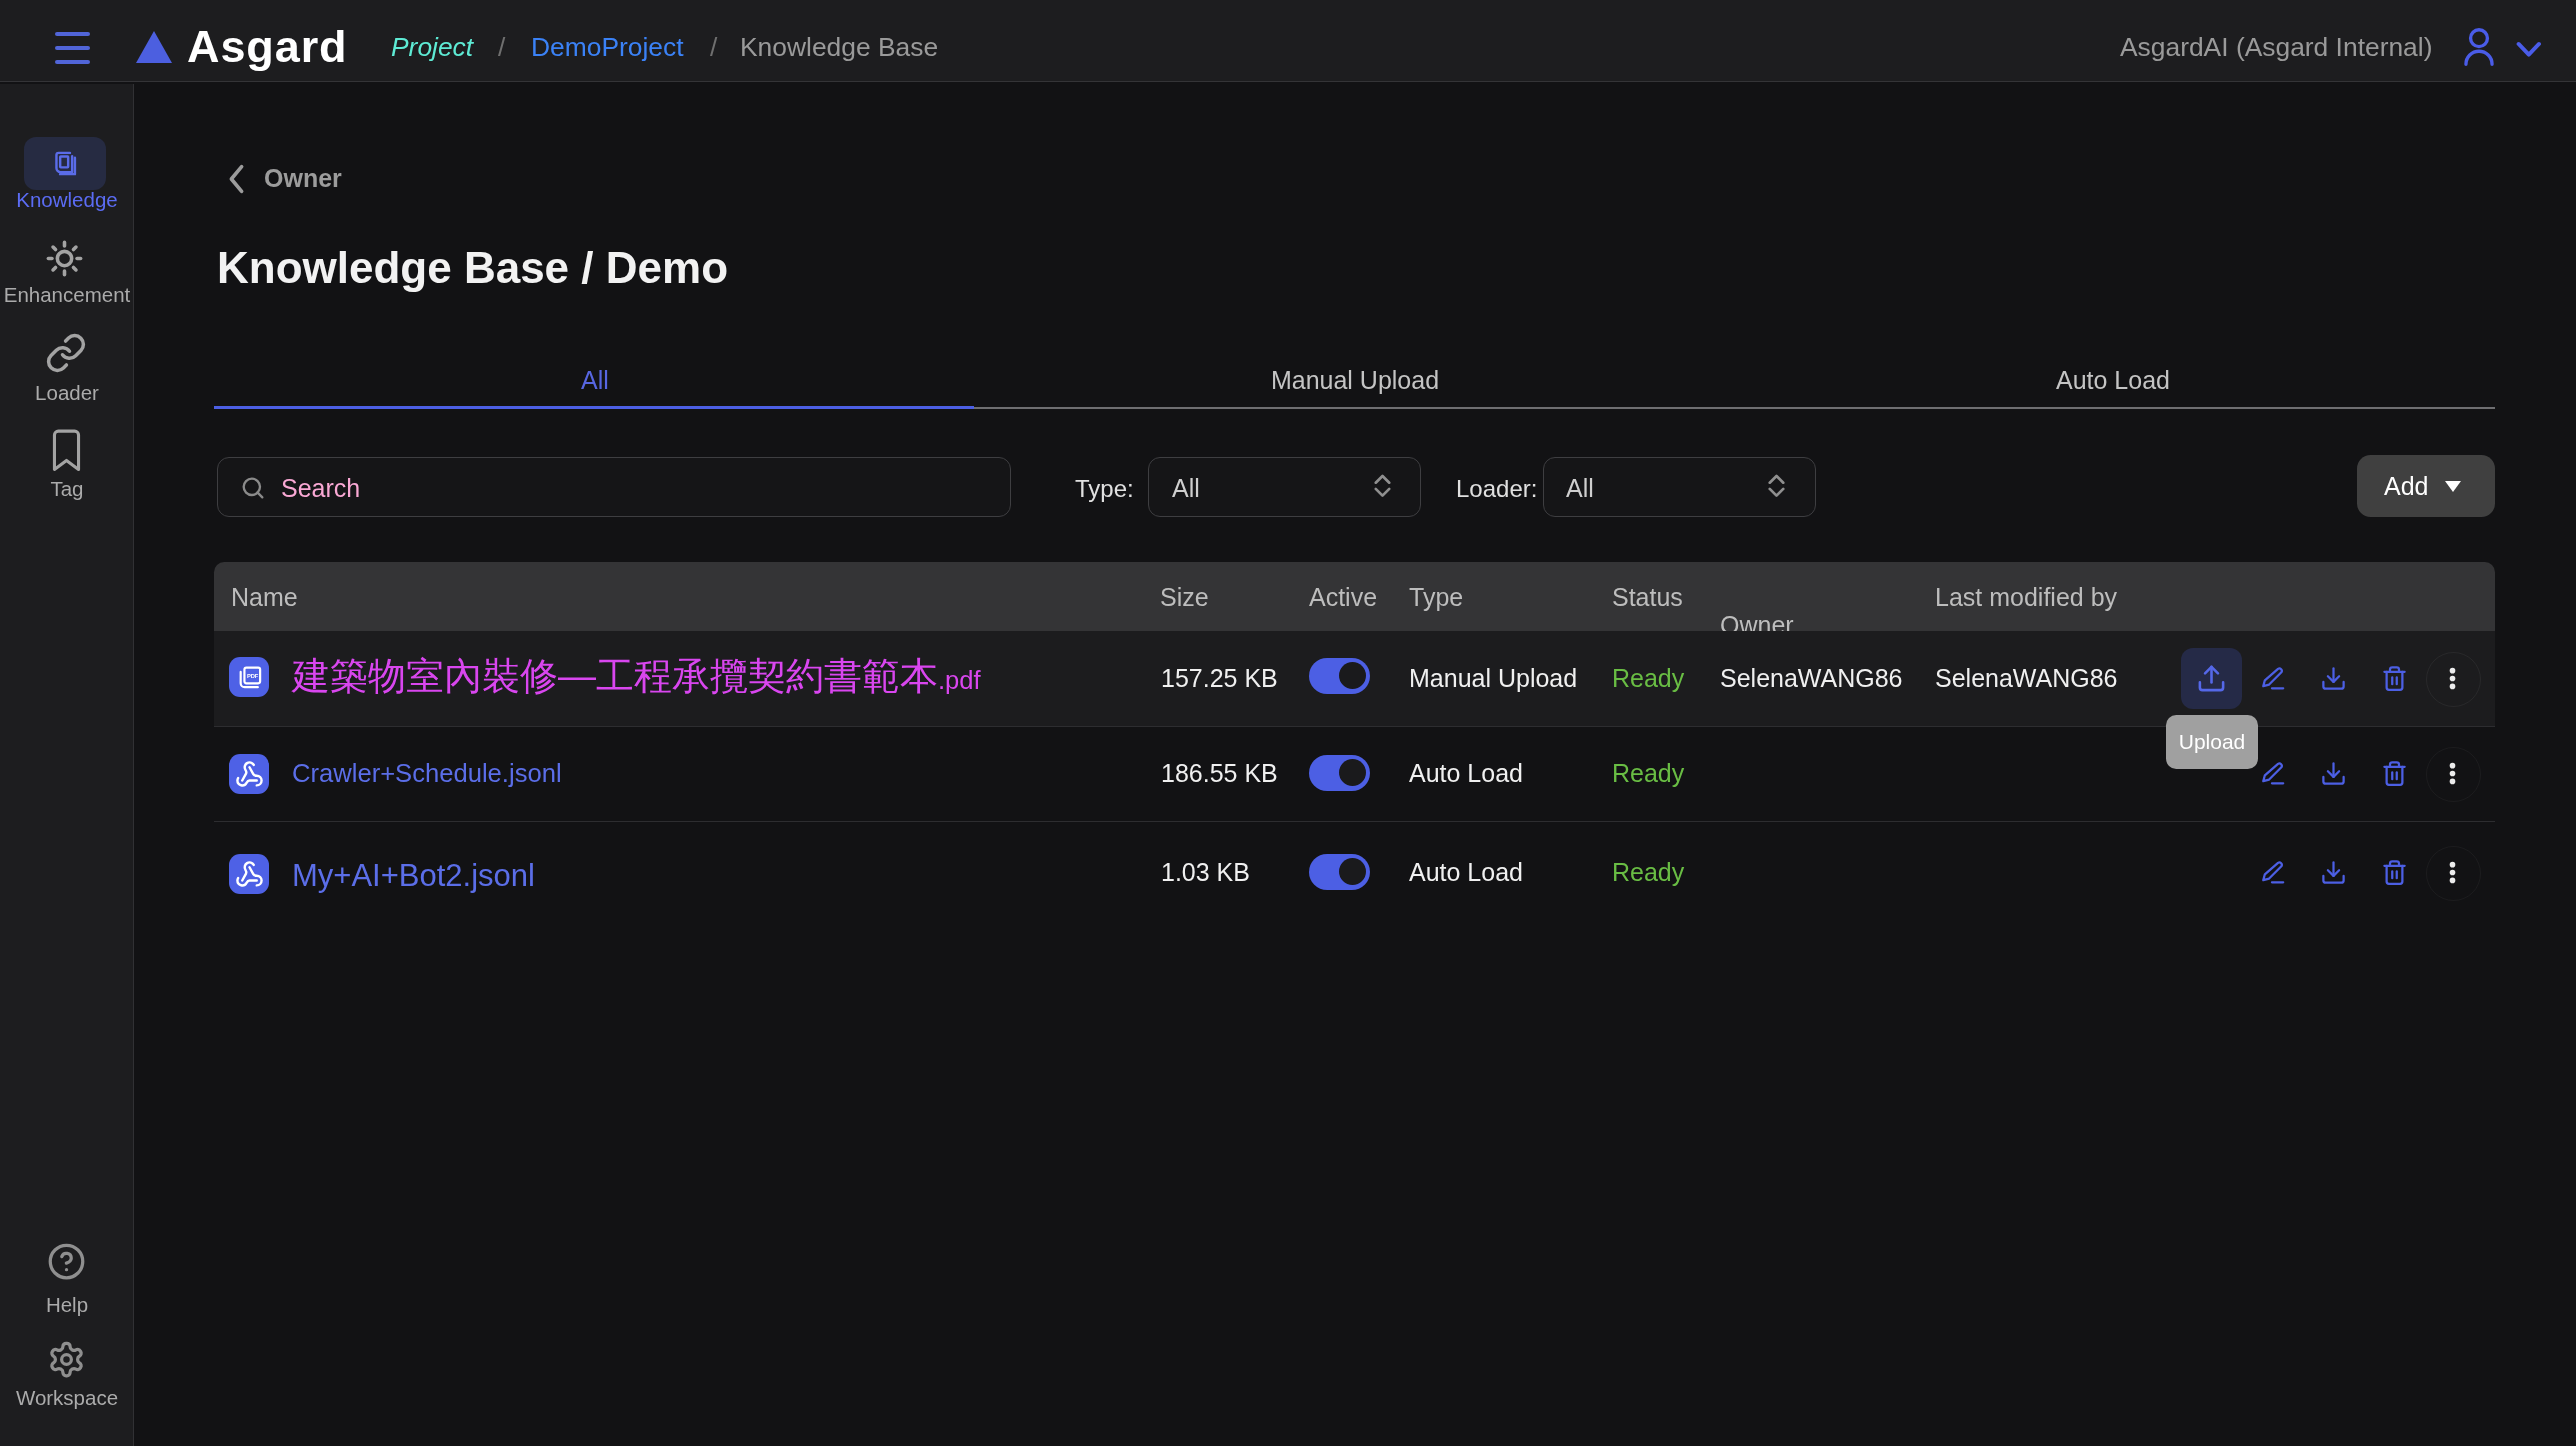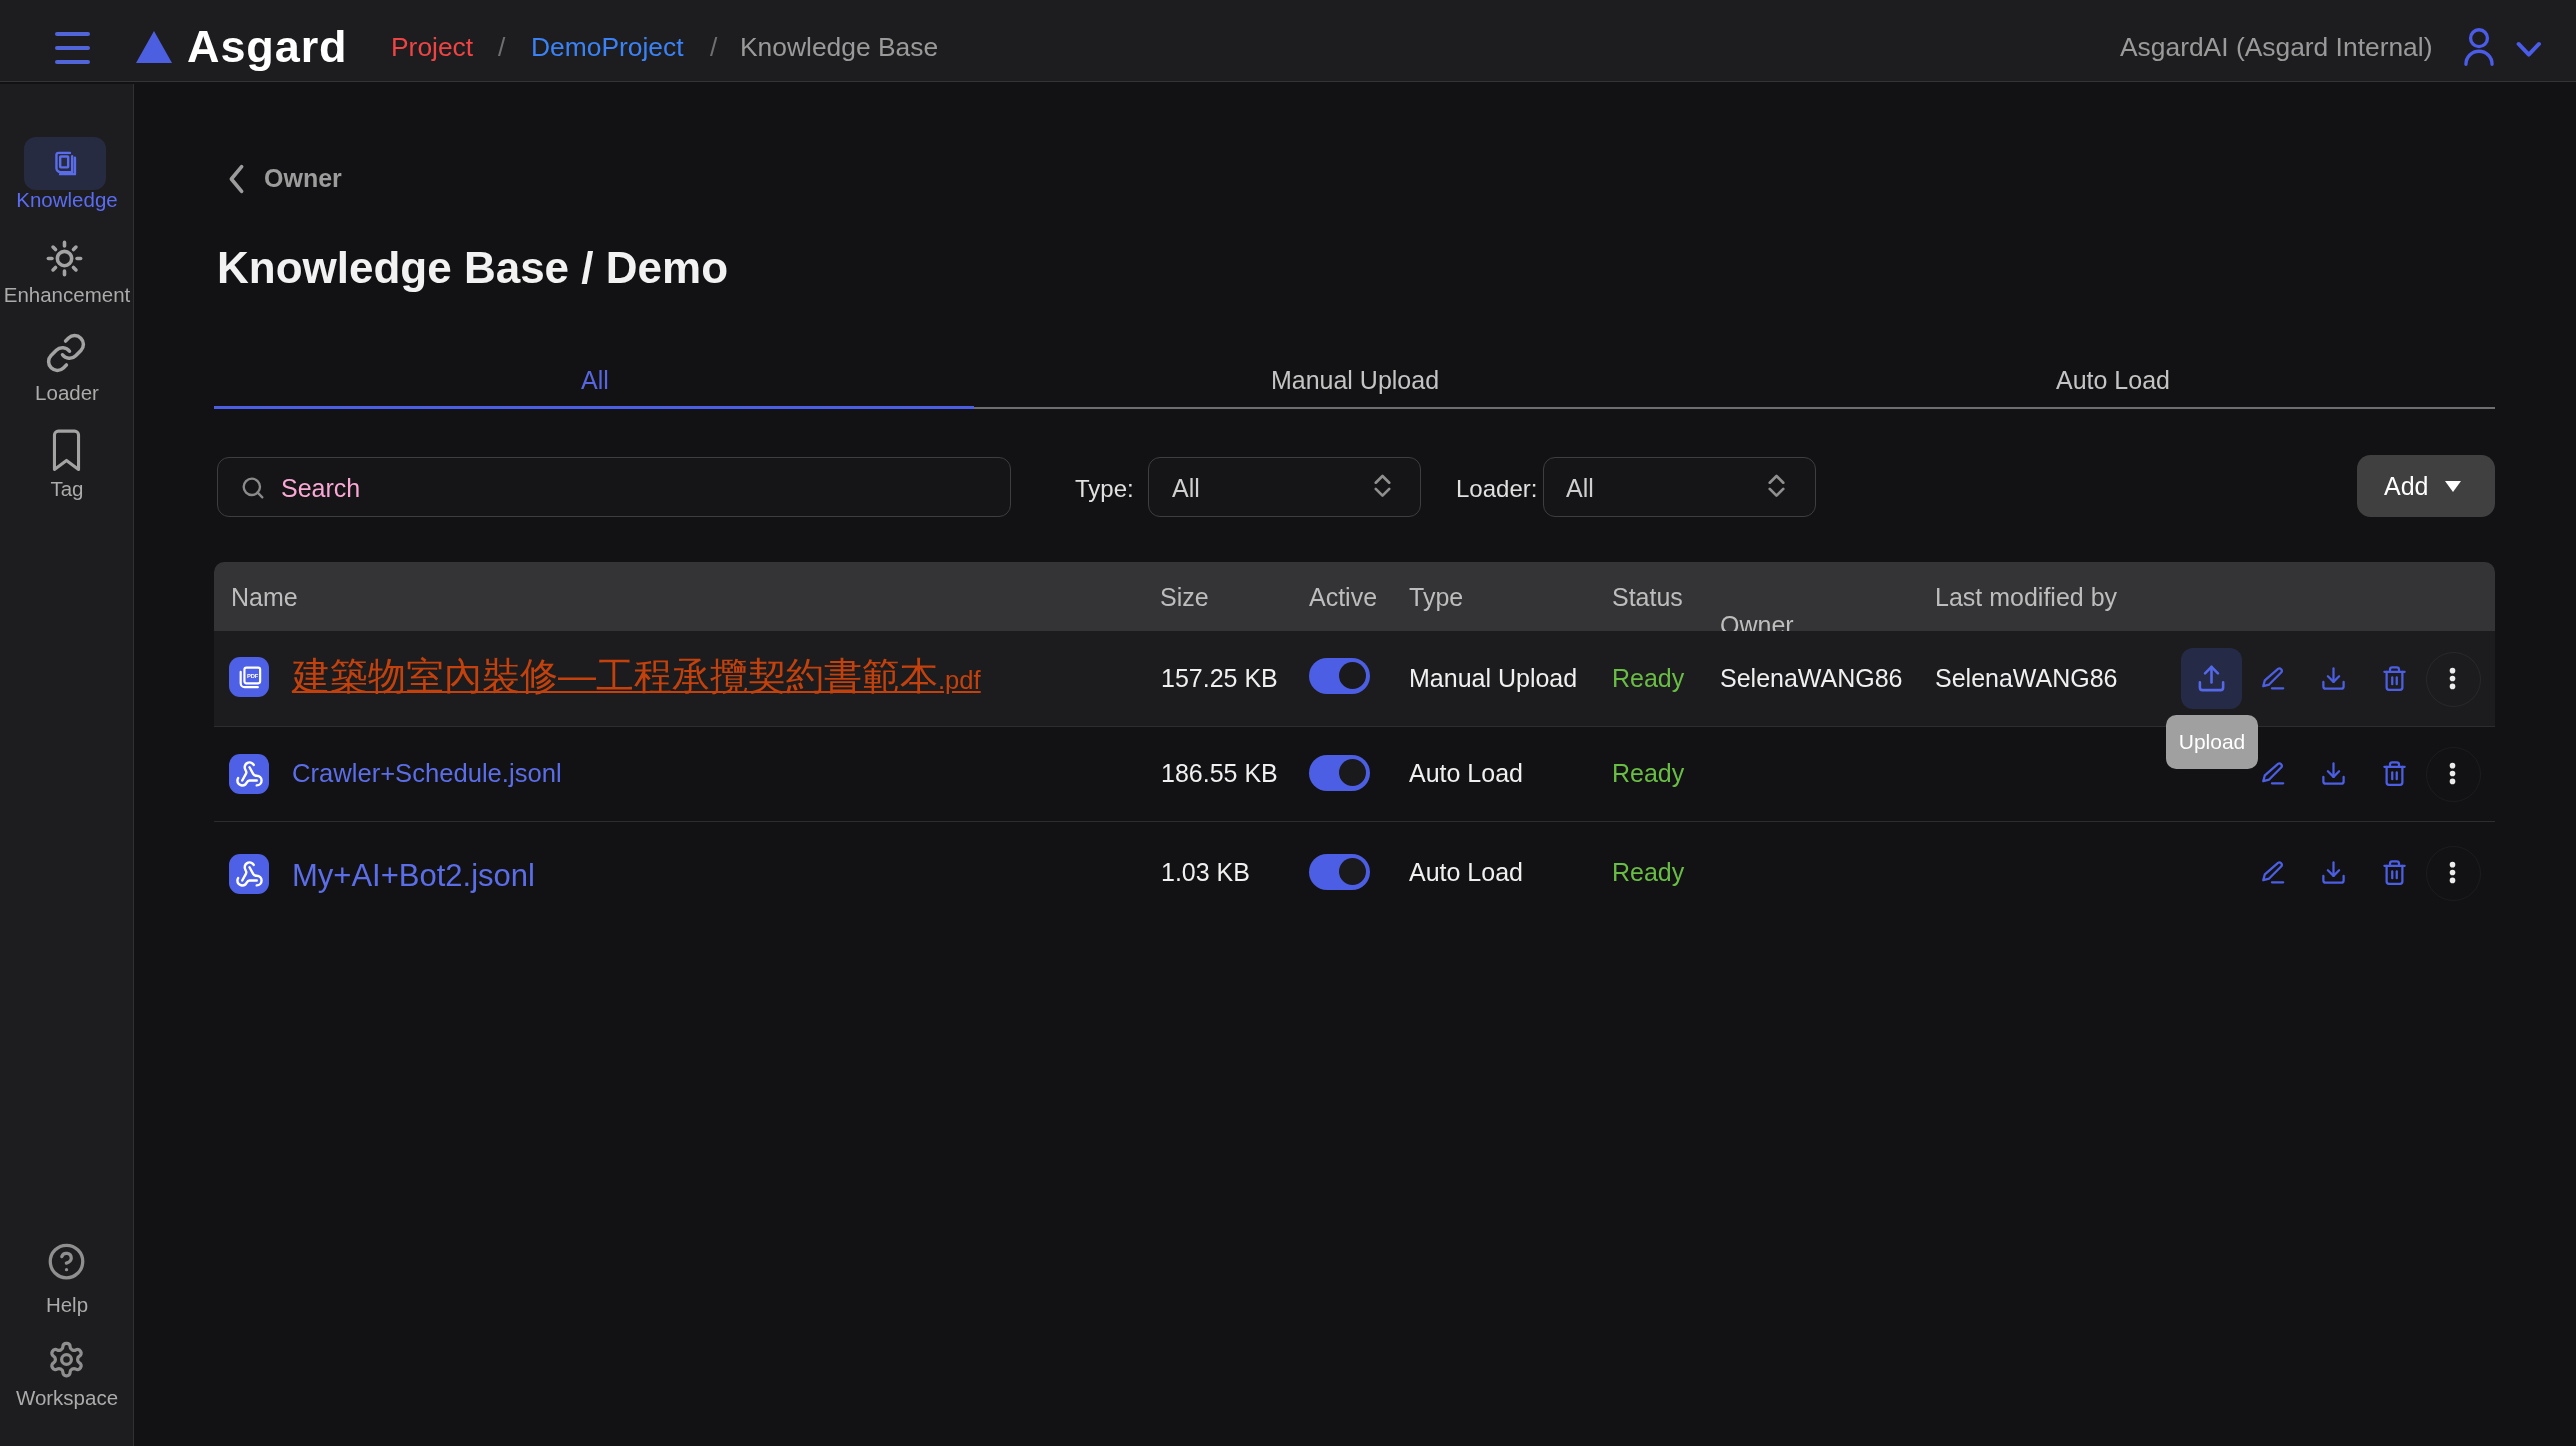--- a/index.html
+++ b/index.html
@@ -57,21 +57,21 @@
 </style>
 </head>
 <body>
 
 <div id="hdr">
   <div class="bar" style="top:32px"></div>
   <div class="bar" style="top:46px"></div>
   <div class="bar" style="top:60px"></div>
   <div id="logoTri"></div>
   <div id="logoTxt">Asgard</div>
-  <div class="crumb" style="left:391px;color:#ef4444;">Project</div>
+  <div class="crumb" style="left:391px;color:#5eead4;font-style:italic;">Project</div>
   <div class="crumb" style="left:498px;color:#6f6f6f;">/</div>
   <div class="crumb" style="left:531px;color:#3b82f6;">DemoProject</div>
   <div class="crumb" style="left:710px;color:#6f6f6f;">/</div>
   <div class="crumb" style="left:740px;color:#9a9a9a;">Knowledge Base</div>
   <div class="crumb" style="left:2120px;color:#9a9a9a;">AsgardAI (Asgard Internal)</div>
   <svg class="abs" style="left:2463px;top:28px;" width="32" height="38" viewBox="0 0 38 45" fill="none" stroke="#4a5ce8" stroke-width="4" stroke-linecap="round" stroke-linejoin="round">
       <circle cx="19" cy="12" r="10"></circle>
       <path d="M3.5 43a15.5 15.5 0 0 1 31 0"></path>
     </svg>
   <svg class="abs" style="left:2516px;top:41px;" width="25.6" height="17" viewBox="0 0 30 20" fill="none" stroke="#4a5ce8" stroke-width="4.6" stroke-linecap="round" stroke-linejoin="round">
@@ -179,21 +179,21 @@
 <div class="rowline" style="top:726px;"></div>
 <div class="rowline" style="top:821px;"></div>
 
 <div class="fileIcon" style="left:229px;top:657px;">
   <svg width="29" height="29" viewBox="0 0 24 24" fill="none" stroke="#fff" stroke-width="1.8" stroke-linecap="round" stroke-linejoin="round">
     <path d="M4.7 7.4v9.3a3.3 3.3 0 0 0 3.3 3.3h10.9"></path>
     <rect x="7.8" y="3.8" width="13" height="13" rx="1.6"></rect>
     <text x="9.9" y="12.4" font-size="4.8" font-weight="bold" fill="#fff" stroke="none" font-family="Liberation Sans" letter-spacing="-0.1">PDF</text>
   </svg>
 </div>
-<div class="cell" style="left:292px;top:664px;color:#c2410c;font-size:25.6px;text-decoration:underline;"><span style="font-size:38px;line-height:25.6px;">建築物室內裝修—工程承攬契約書範本</span>.pdf</div>
+<div class="cell" style="left:292px;top:664px;color:#d946ef;font-size:25.6px;"><span style="font-size:38px;line-height:25.6px;">建築物室內裝修—工程承攬契約書範本</span>.pdf</div>
 <div class="cell" style="left:1161px;top:664px;color:#f0f0f0;">157.25 KB</div>
 <div class="toggle" style="top:658px;">
     <div class="knob"></div>
   </div>
 <div class="cell" style="left:1409px;top:664px;color:#f0f0f0;">Manual Upload</div>
 <div class="cell green" style="left:1612px;top:664px;">Ready</div>
 <div class="cell" style="left:1720px;top:664px;color:#f0f0f0;">SelenaWANG86</div>
 <div class="cell" style="left:1935px;top:664px;color:#f0f0f0;">SelenaWANG86</div>
 
 <div id="upBox">

